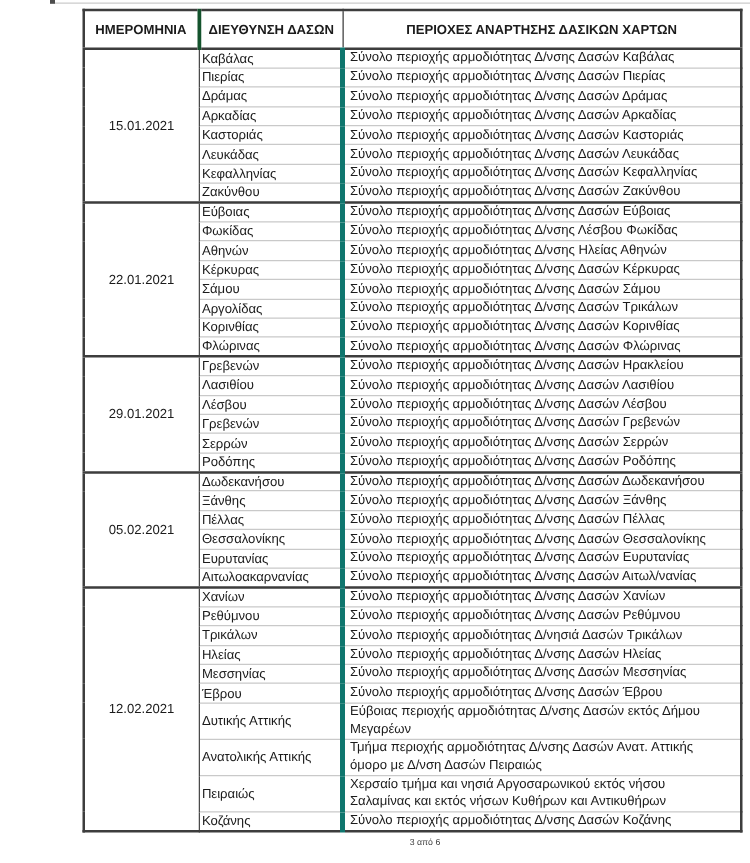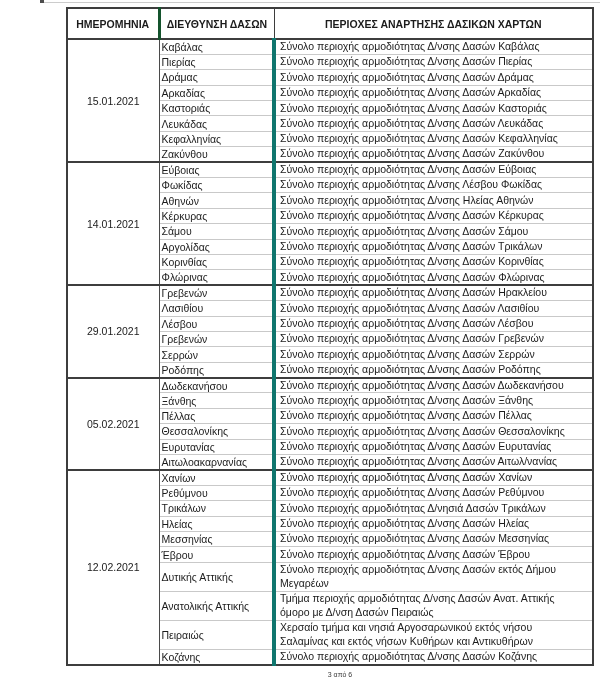--- a/index.html
+++ b/index.html
@@ -116,21 +116,21 @@
         </tr>
         <tr class="row-1l">
           <td class="dir-cell">Κεφαλληνίας</td>
           <td class="region-cell">Σύνολο περιοχής αρμοδιότητας Δ/νσης Δασών Κεφαλληνίας</td>
         </tr>
         <tr class="row-1l">
           <td class="dir-cell">Ζακύνθου</td>
           <td class="region-cell">Σύνολο περιοχής αρμοδιότητας Δ/νσης Δασών Ζακύνθου</td>
         </tr>
         <tr class="row-1l group-first">
-          <td class="date-cell" rowspan="8">14.01.2021</td>
+          <td class="date-cell" rowspan="8">22.01.2021</td>
           <td class="dir-cell">Εύβοιας</td>
           <td class="region-cell">Σύνολο περιοχής αρμοδιότητας Δ/νσης Δασών Εύβοιας</td>
         </tr>
         <tr class="row-1l">
           <td class="dir-cell">Φωκίδας</td>
           <td class="region-cell">Σύνολο περιοχής αρμοδιότητας Δ/νσης Λέσβου Φωκίδας</td>
         </tr>
         <tr class="row-1l">
           <td class="dir-cell">Αθηνών</td>
           <td class="region-cell">Σύνολο περιοχής αρμοδιότητας Δ/νσης Ηλείας Αθηνών</td>
@@ -225,21 +225,21 @@
         <tr class="row-1l">
           <td class="dir-cell">Μεσσηνίας</td>
           <td class="region-cell">Σύνολο περιοχής αρμοδιότητας Δ/νσης Δασών Μεσσηνίας</td>
         </tr>
         <tr class="row-1l">
           <td class="dir-cell">Έβρου</td>
           <td class="region-cell">Σύνολο περιοχής αρμοδιότητας Δ/νσης Δασών Έβρου</td>
         </tr>
         <tr class="row-2l">
           <td class="dir-cell">Δυτικής Αττικής</td>
-          <td class="region-cell">Σύνολο περιοχής αρμοδιότητας Δ/νσης Δασών εκτός Δήμου
+          <td class="region-cell">Εύβοιας περιοχής αρμοδιότητας Δ/νσης Δασών εκτός Δήμου
 Μεγαρέων</td>
         </tr>
         <tr class="row-2l">
           <td class="dir-cell">Ανατολικής Αττικής</td>
           <td class="region-cell">Τμήμα περιοχής αρμοδιότητας Δ/νσης Δασών Ανατ. Αττικής
 όμορο με Δ/νση Δασών Πειραιώς</td>
         </tr>
         <tr class="row-2l">
           <td class="dir-cell">Πειραιώς</td>
           <td class="region-cell">Χερσαίο τμήμα και νησιά Αργοσαρωνικού εκτός νήσου

